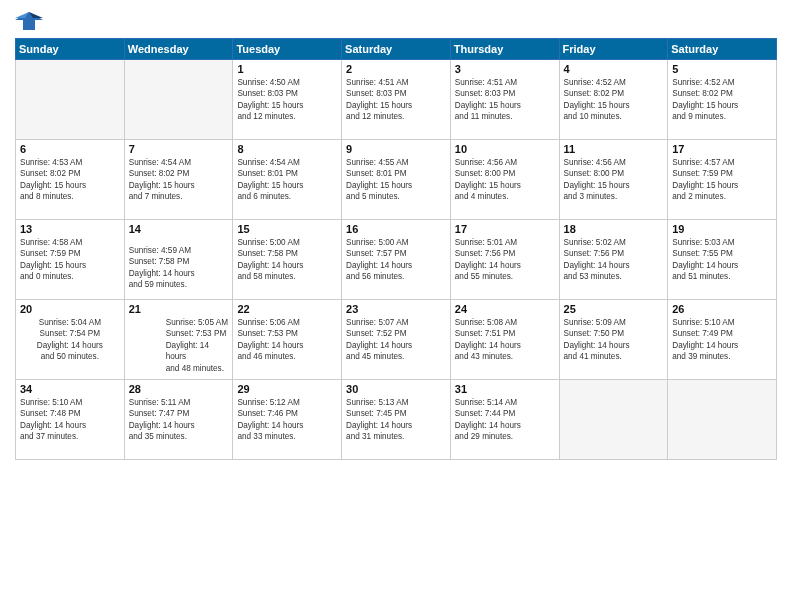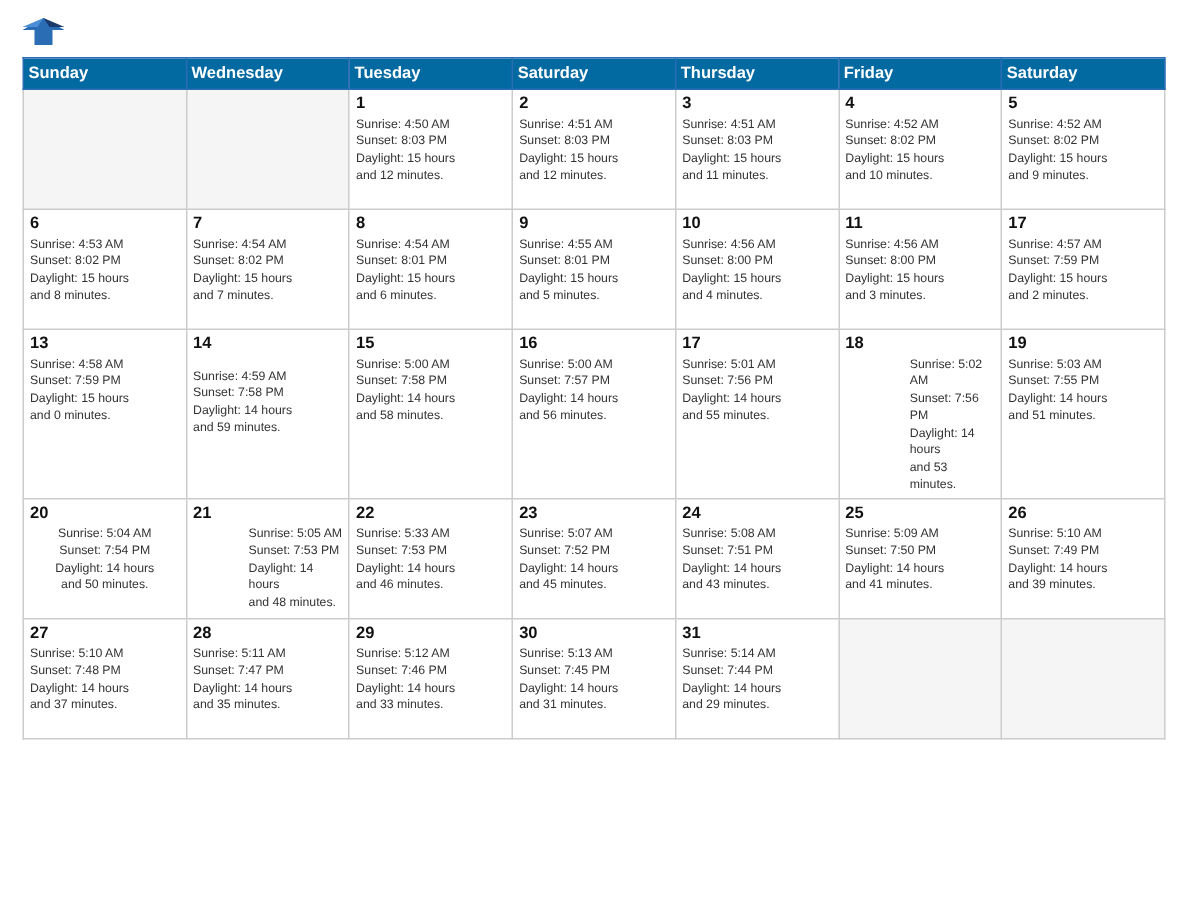--- a/index.html
+++ b/index.html
@@ -240,21 +240,21 @@
           </td>
           <td>
             <span class="day-number">17</span>
             <div class="day-info" style="white-space: pre-line;">Sunrise: 5:01 AM
 Sunset: 7:56 PM
 Daylight: 14 hours
 and 55 minutes.</div>
           </td>
           <td>
             <span class="day-number">18</span>
-            <div class="day-info" style="white-space: pre-line; margin-left: 43px;">Sunrise: 5:02 AM
+            <div class="day-info" style="white-space: pre-line;">Sunrise: 5:02 AM
 Sunset: 7:56 PM
 Daylight: 14 hours
 and 53 minutes.</div>
           </td>
           <td>
             <span class="day-number">19</span>
             <div class="day-info" style="white-space: pre-line;">Sunrise: 5:03 AM
 Sunset: 7:55 PM
 Daylight: 14 hours
 and 51 minutes.</div>
@@ -270,21 +270,21 @@
           </td>
           <td>
             <span class="day-number">21</span>
             <div class="day-info" style="white-space: pre-line; margin-left: 37px;">Sunrise: 5:05 AM
 Sunset: 7:53 PM
 Daylight: 14 hours
 and 48 minutes.</div>
           </td>
           <td>
             <span class="day-number">22</span>
-            <div class="day-info" style="white-space: pre-line;">Sunrise: 5:33 AM
+            <div class="day-info" style="white-space: pre-line;">Sunrise: 5:06 AM
 Sunset: 7:53 PM
 Daylight: 14 hours
 and 46 minutes.</div>
           </td>
           <td>
             <span class="day-number">23</span>
             <div class="day-info" style="white-space: pre-line;">Sunrise: 5:07 AM
 Sunset: 7:52 PM
 Daylight: 14 hours
 and 45 minutes.</div>
@@ -306,21 +306,21 @@
           <td>
             <span class="day-number">26</span>
             <div class="day-info" style="white-space: pre-line;">Sunrise: 5:10 AM
 Sunset: 7:49 PM
 Daylight: 14 hours
 and 39 minutes.</div>
           </td>
         </tr>
         <tr>
           <td>
-            <span class="day-number">27</span>
+            <span class="day-number">34</span>
             <div class="day-info" style="white-space: pre-line;">Sunrise: 5:10 AM
 Sunset: 7:48 PM
 Daylight: 14 hours
 and 37 minutes.</div>
           </td>
           <td>
             <span class="day-number">28</span>
             <div class="day-info" style="white-space: pre-line;">Sunrise: 5:11 AM
 Sunset: 7:47 PM
 Daylight: 14 hours

